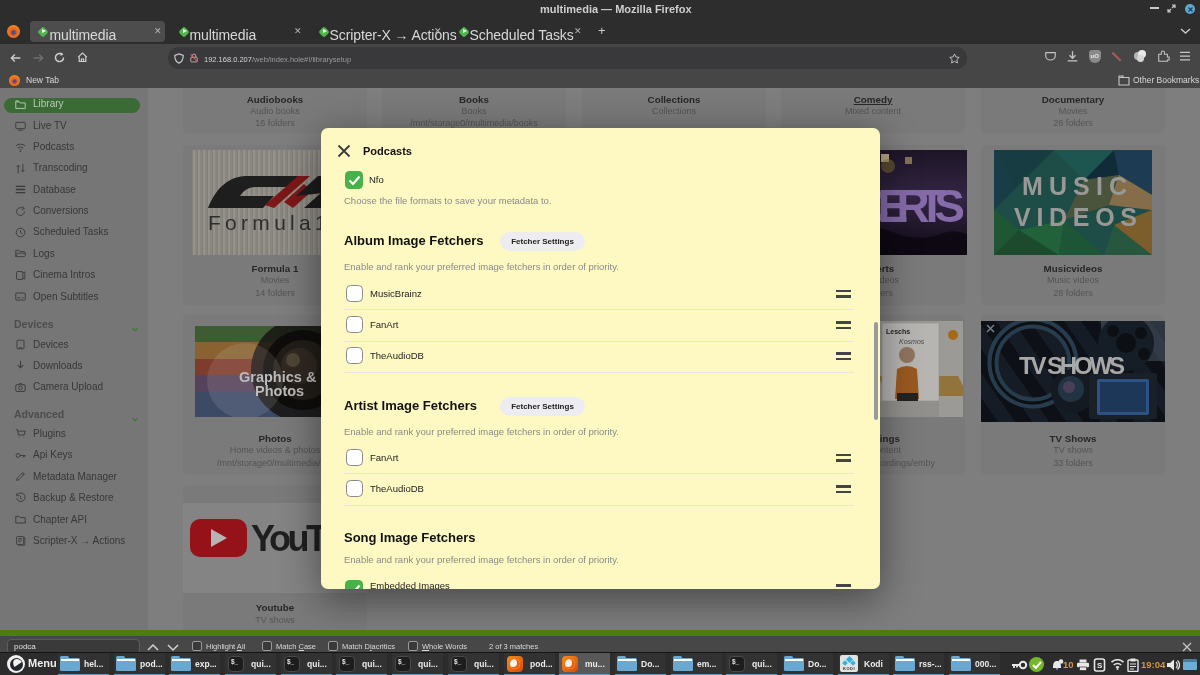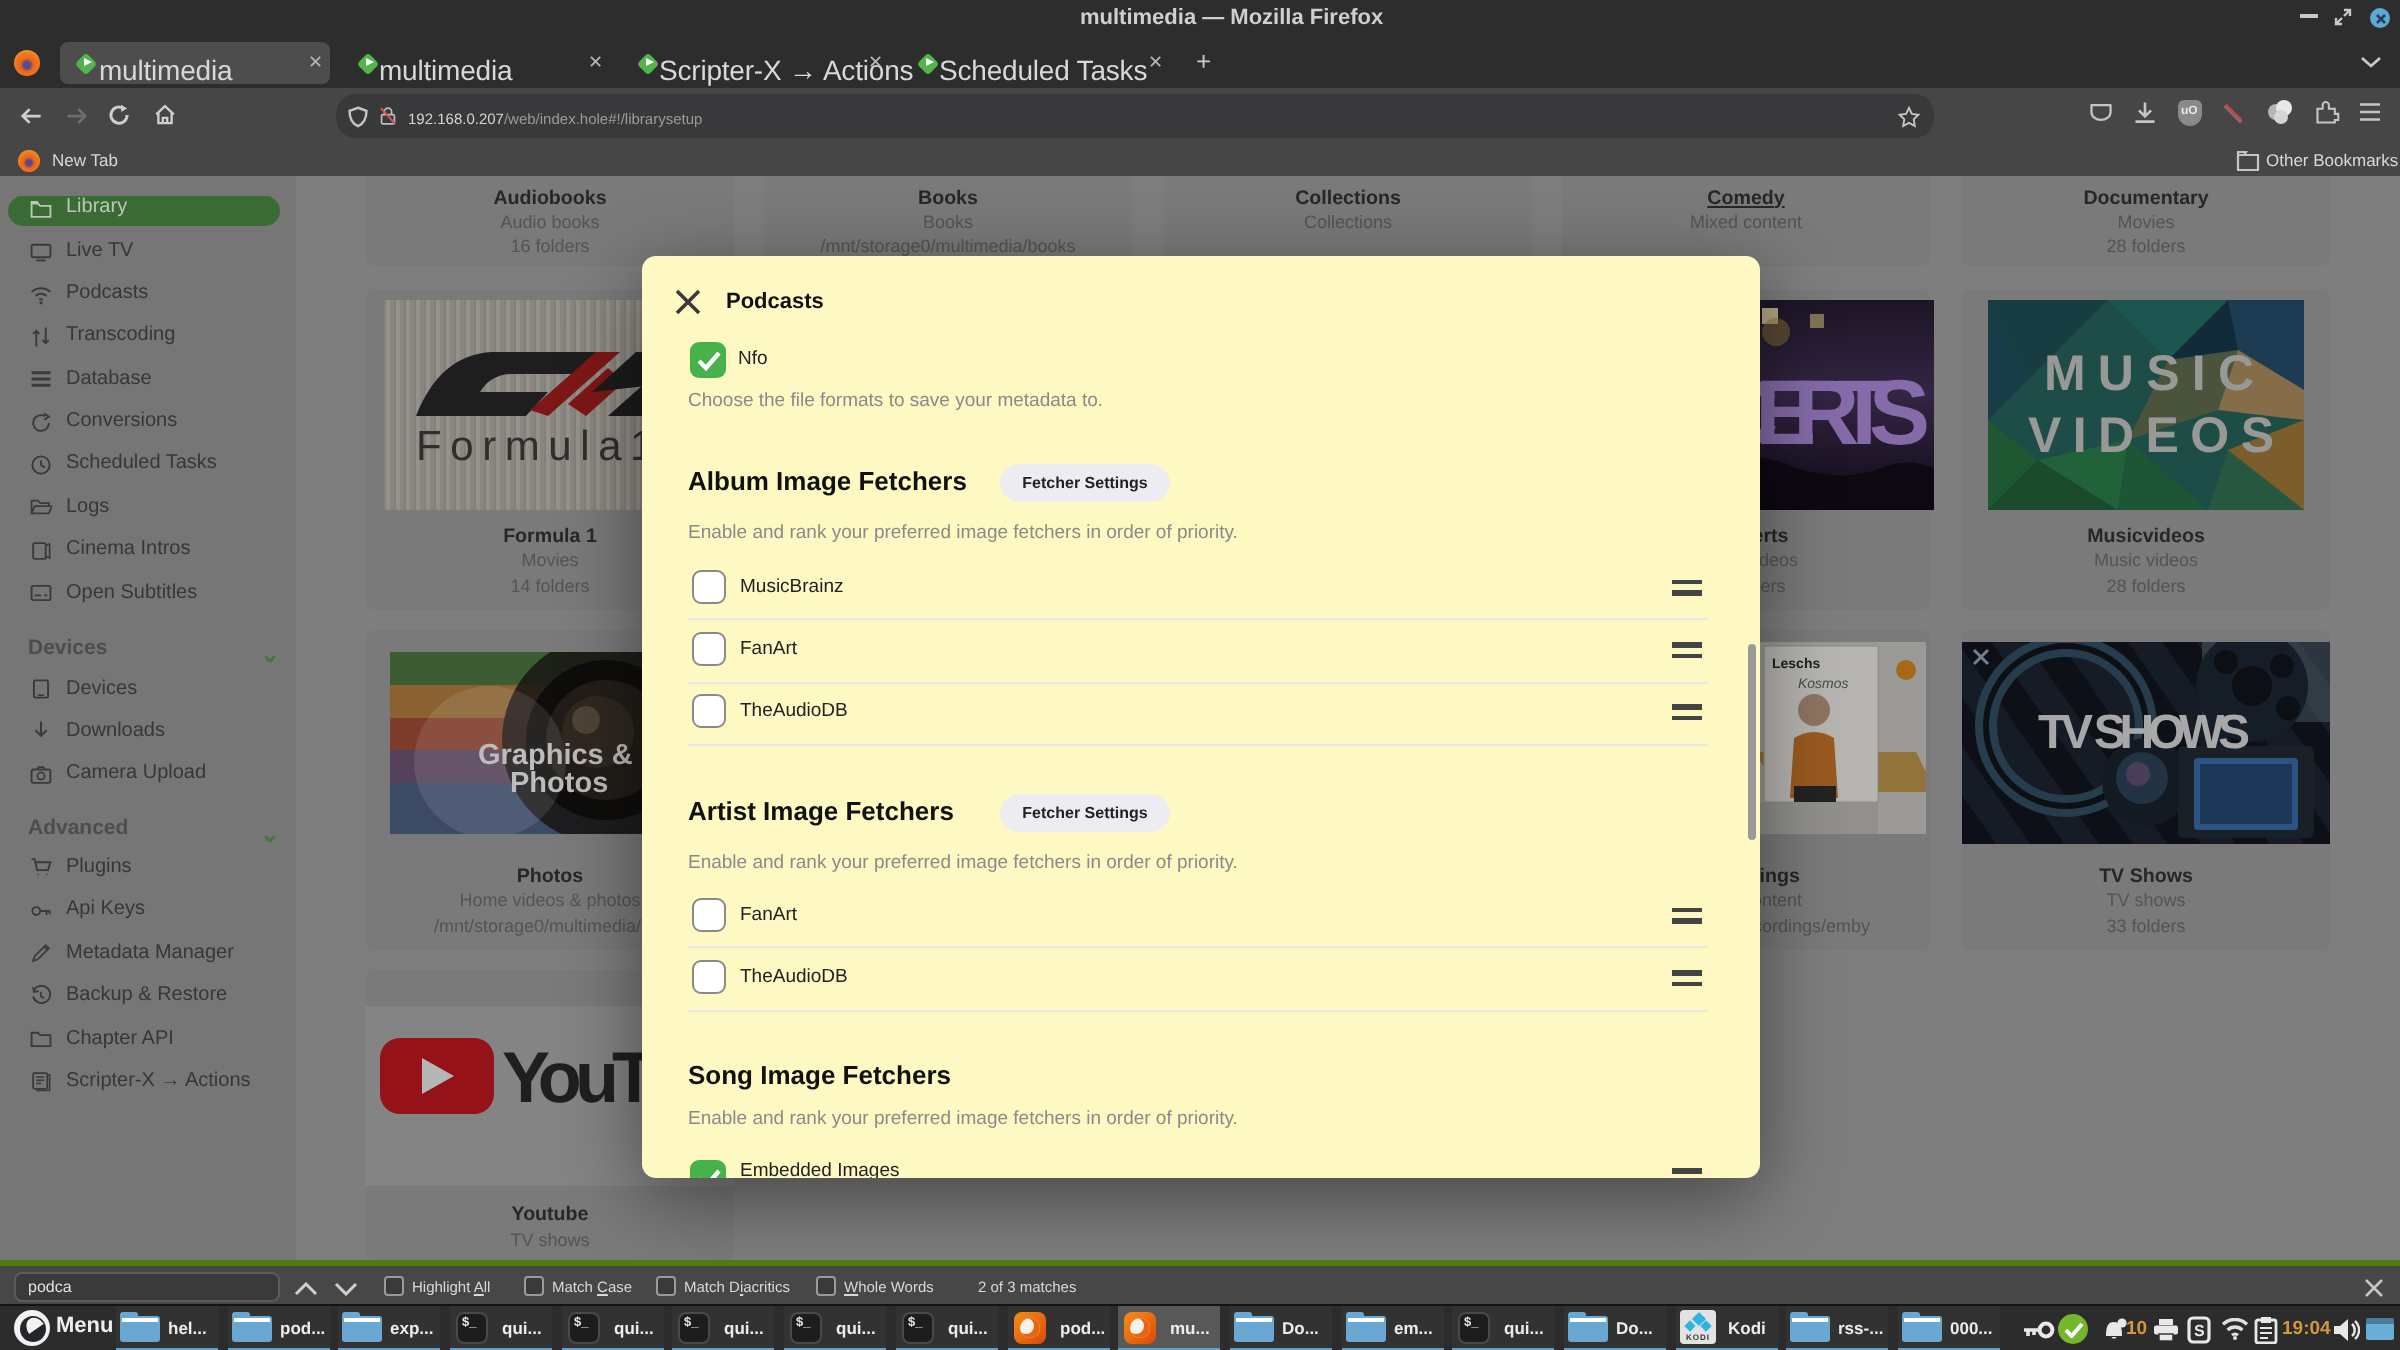--- a/index.html
+++ b/index.html
@@ -55,21 +55,21 @@
 .cb { position:absolute; width:17px; height:17px; border:1.5px solid #8a8a8a; border-radius:4.5px; background:#fff; }
 .cbg { position:absolute; width:18px; height:18px; border-radius:4.5px; background:#47b14a; }
 .cbg svg { position:absolute; left:3px; top:4px; }
 .rowlbl { position:absolute; font-size:9.5px; line-height:12px; color:#222; white-space:nowrap; }
 .sep { position:absolute; left:23px; width:510px; height:1px; background:#e6e6e6; }
 .handle { position:absolute; left:515px; width:15px; }
 .handle:before, .handle:after { content:""; position:absolute; left:0; width:15px; height:2.5px; background:#444; }
 .handle:before { top:0; } .handle:after { top:5.5px; }
 
 
-#findbar { position:absolute; left:0; top:630px; width:1200px; height:22px; background:#474747; border-top:3px solid #4d7c0f; }
+#findbar { position:absolute; left:0; top:630px; width:1200px; height:22px; background:#474747; border-top:6px solid #4d7c0f; }
 #findinput { position:absolute; left:7px; top:3px; width:133px; height:15px; background:#3a3a3a;
   border:1px solid #5c5c5c; border-radius:4px; font-size:8px; color:#e0e0e0; line-height:14px; padding-left:6px; }
 .fchk { position:absolute; top:5px; width:10px; height:10px; border:1px solid #9a9a9a; border-radius:2px; background:#3a3a3a; }
 .ftxt { position:absolute; top:6px; font-size:7.5px; color:#d8d8d8; white-space:nowrap; }
 
 
 #taskbar { position:absolute; left:0; top:652px; width:1200px; height:23px; background:#2c2c2c; border-top:1px solid #141414; }
 .tbtn { position:absolute; top:0px; width:51px; height:21px; background:#323232; }
 .tbtn.on { background:#585858; }
 .tbtn .u { position:absolute; left:0px; bottom:-2px; width:51px; height:2.5px; background:#5f9fc9; }

